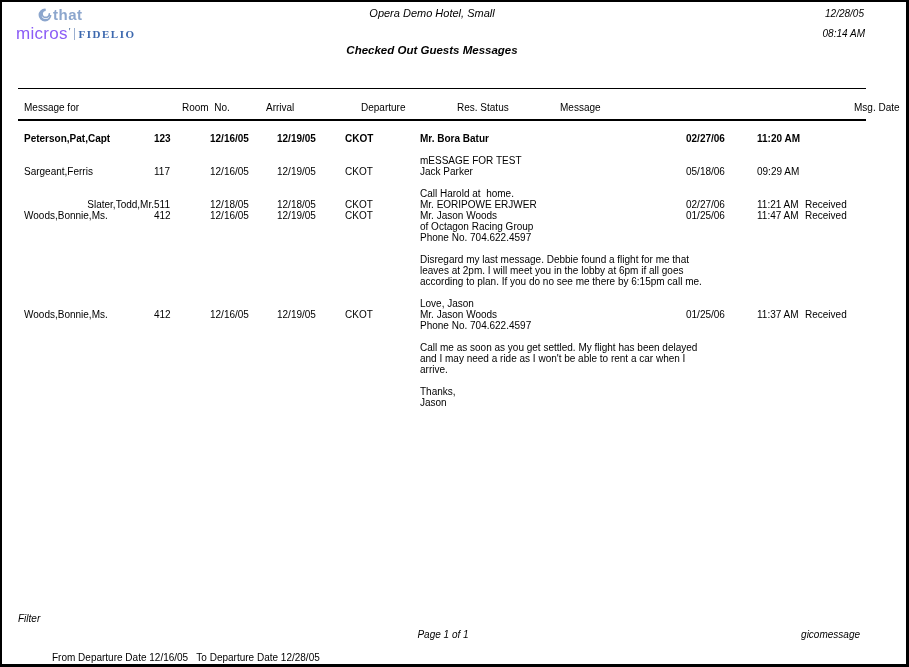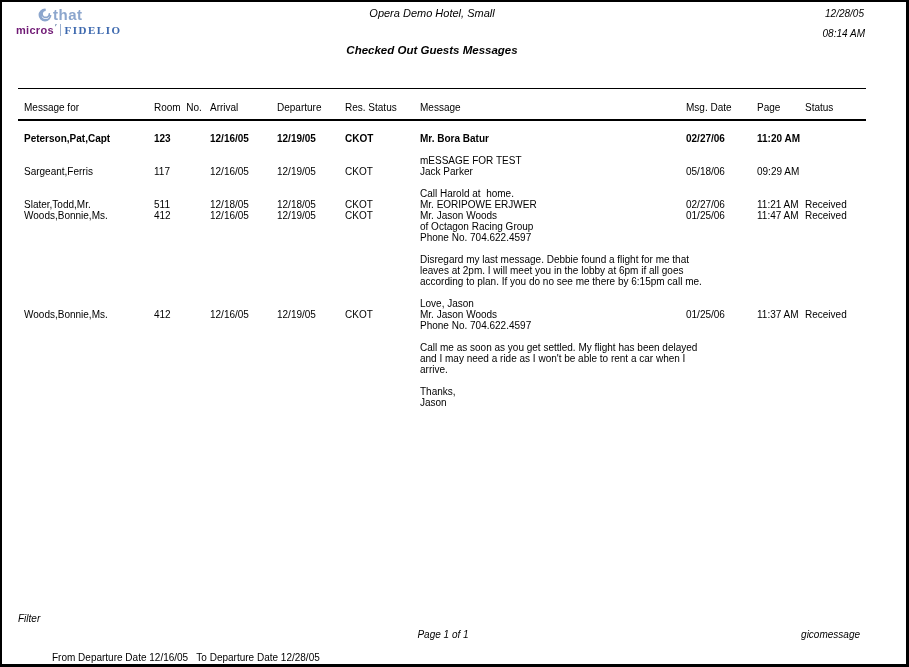--- a/index.html
+++ b/index.html
@@ -7,39 +7,39 @@
     position:relative; width:909px; height:667px; background:#ffffff;
     border:2px solid #000; border-right-width:3px; border-bottom-width:3px;
     box-sizing:border-box; overflow:hidden;
     font-family:"Liberation Sans", sans-serif; color:#000;
   }
   
   .logo { position:absolute; top:4px; left:14px; }
   .logo-opera { margin-left:22px; color:#8ca6cd; font-size:15px; font-weight:bold; letter-spacing:0.5px; display:flex; align-items:center; }
   .logo-opera svg { margin-right:1px; }
   .logo-micros-row { margin-top:1px; display:flex; align-items:center; }
-  .logo-micros { color:#701a75; font-weight:bold; font-size:11px; letter-spacing:0.3px; }
+  .logo-micros { color:#8b5cf6; font-weight:normal; font-size:17px; letter-spacing:0.3px; }
   .logo-tick { color:#16407c; font-size:9px; margin-left:1px; transform:translateY(-3px); }
   .logo-div { width:1px; height:12px; background:#9bb0d0; margin:0 4px 0 3px; }
   .logo-fidelio { color:#3c68ae; font-family:"Liberation Serif", serif; font-weight:bold; font-size:11px; letter-spacing:1.5px; }
   
   .hotel-name { position:absolute; top:5px; left:0; right:44px; text-align:center; font-style:italic; font-size:11px; }
   .report-title { position:absolute; top:42px; left:0; right:44px; text-align:center; font-style:italic; font-weight:bold; font-size:11.5px; }
   .hdr-date { position:absolute; top:6px; right:42px; font-style:italic; font-size:10px; }
   .hdr-time { position:absolute; top:26px; right:41px; font-style:italic; font-size:10px; }
   
   .hr-thin  { position:absolute; left:16px; right:40px; top:86px; border-top:1px solid #000; }
   .hr-thick { position:absolute; left:16px; right:40px; top:117px; border-top:2px solid #000; }
   
   .grid {
     display:grid;
     grid-template-columns:130px 56px 67px 68px 75px 266px 71px 48px 90px;
     padding-left:22px;
   }
-  .thead { position:absolute; top:100px; left:0; right:16px; }
+  .thead { position:absolute; top:100px; left:0; right:16px;gap:28px; }
   .tbody { position:absolute; top:131px; left:0; right:0; }
   .cell { font-size:10px; line-height:11px; white-space:pre; overflow:visible; }
   .msg-line { min-height:11px; white-space:pre; }
   
   .footer-filter-label { position:absolute; left:16px; top:611px; font-style:italic; font-size:10px; }
   .footer-filter { position:absolute; left:50px; top:627px; font-size:10px; line-height:11.5px; white-space:pre; }
   .footer-page { position:absolute; left:0; right:22px; top:627px; text-align:center; font-style:italic; font-size:10px; }
   .footer-code { position:absolute; right:46px; top:627px; font-style:italic; font-size:10px; }
 </style>
 </head>
@@ -102,21 +102,21 @@
     <div class="cell" style="padding-top: 11px;">12/16/05</div>
     <div class="cell" style="padding-top: 11px;">12/19/05</div>
     <div class="cell" style="padding-top: 11px;">CKOT</div>
     <div class="cell msg"><div class="msg-line">mESSAGE FOR TEST</div><div class="msg-line">Jack Parker</div></div>
     <div class="cell" style="padding-top: 11px;">05/18/06</div>
     <div class="cell" style="padding-top: 11px;">09:29 AM</div>
     <div class="cell" style="padding-top: 11px;"></div>
   </div>
 
   <div class="row grid" style="margin-top: 11px;">
-    <div class="cell" style="padding-top: 11px;">Slater,Todd,Mr.</div>
+    <div class="cell" style="padding-top: 11px; text-align: right;">Slater,Todd,Mr.</div>
     <div class="cell" style="padding-top: 11px;">511</div>
     <div class="cell" style="padding-top: 11px;">12/18/05</div>
     <div class="cell" style="padding-top: 11px;">12/18/05</div>
     <div class="cell" style="padding-top: 11px;">CKOT</div>
     <div class="cell msg"><div class="msg-line">Call Harold at  home.</div><div class="msg-line">Mr. EORIPOWE ERJWER</div></div>
     <div class="cell" style="padding-top: 11px;">02/27/06</div>
     <div class="cell" style="padding-top: 11px;">11:21 AM</div>
     <div class="cell" style="padding-top: 11px;">Received</div>
   </div>
 

